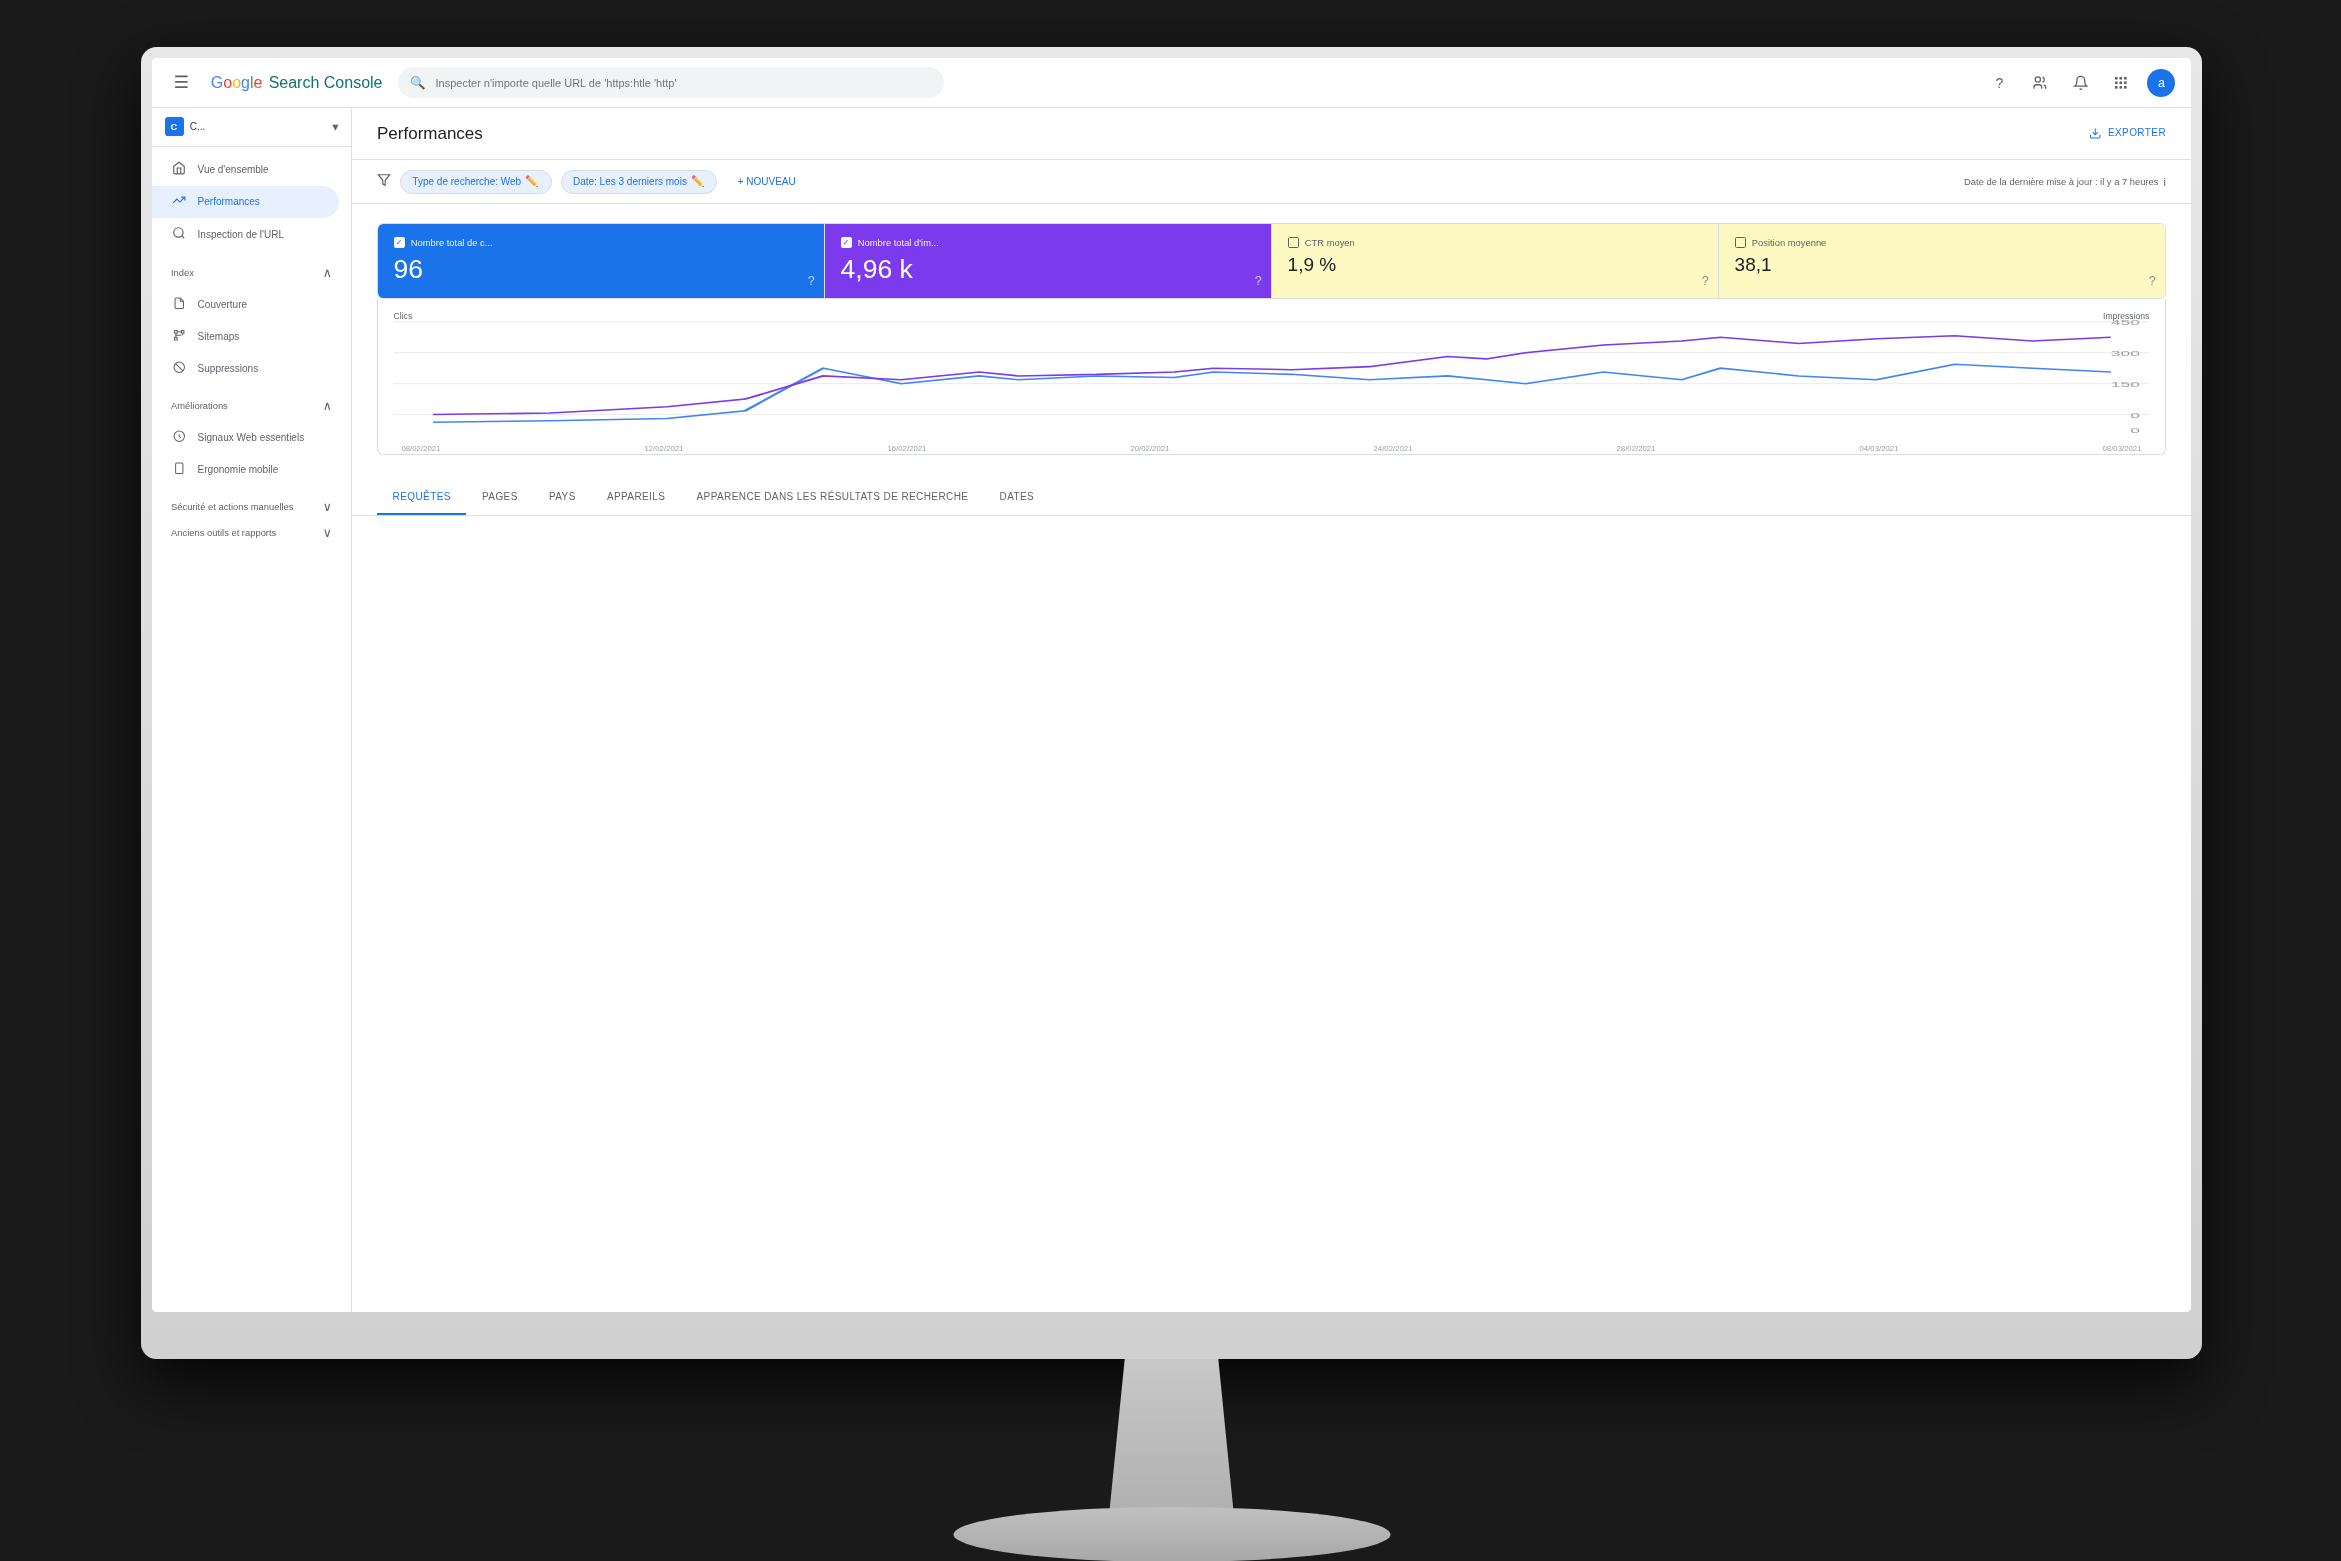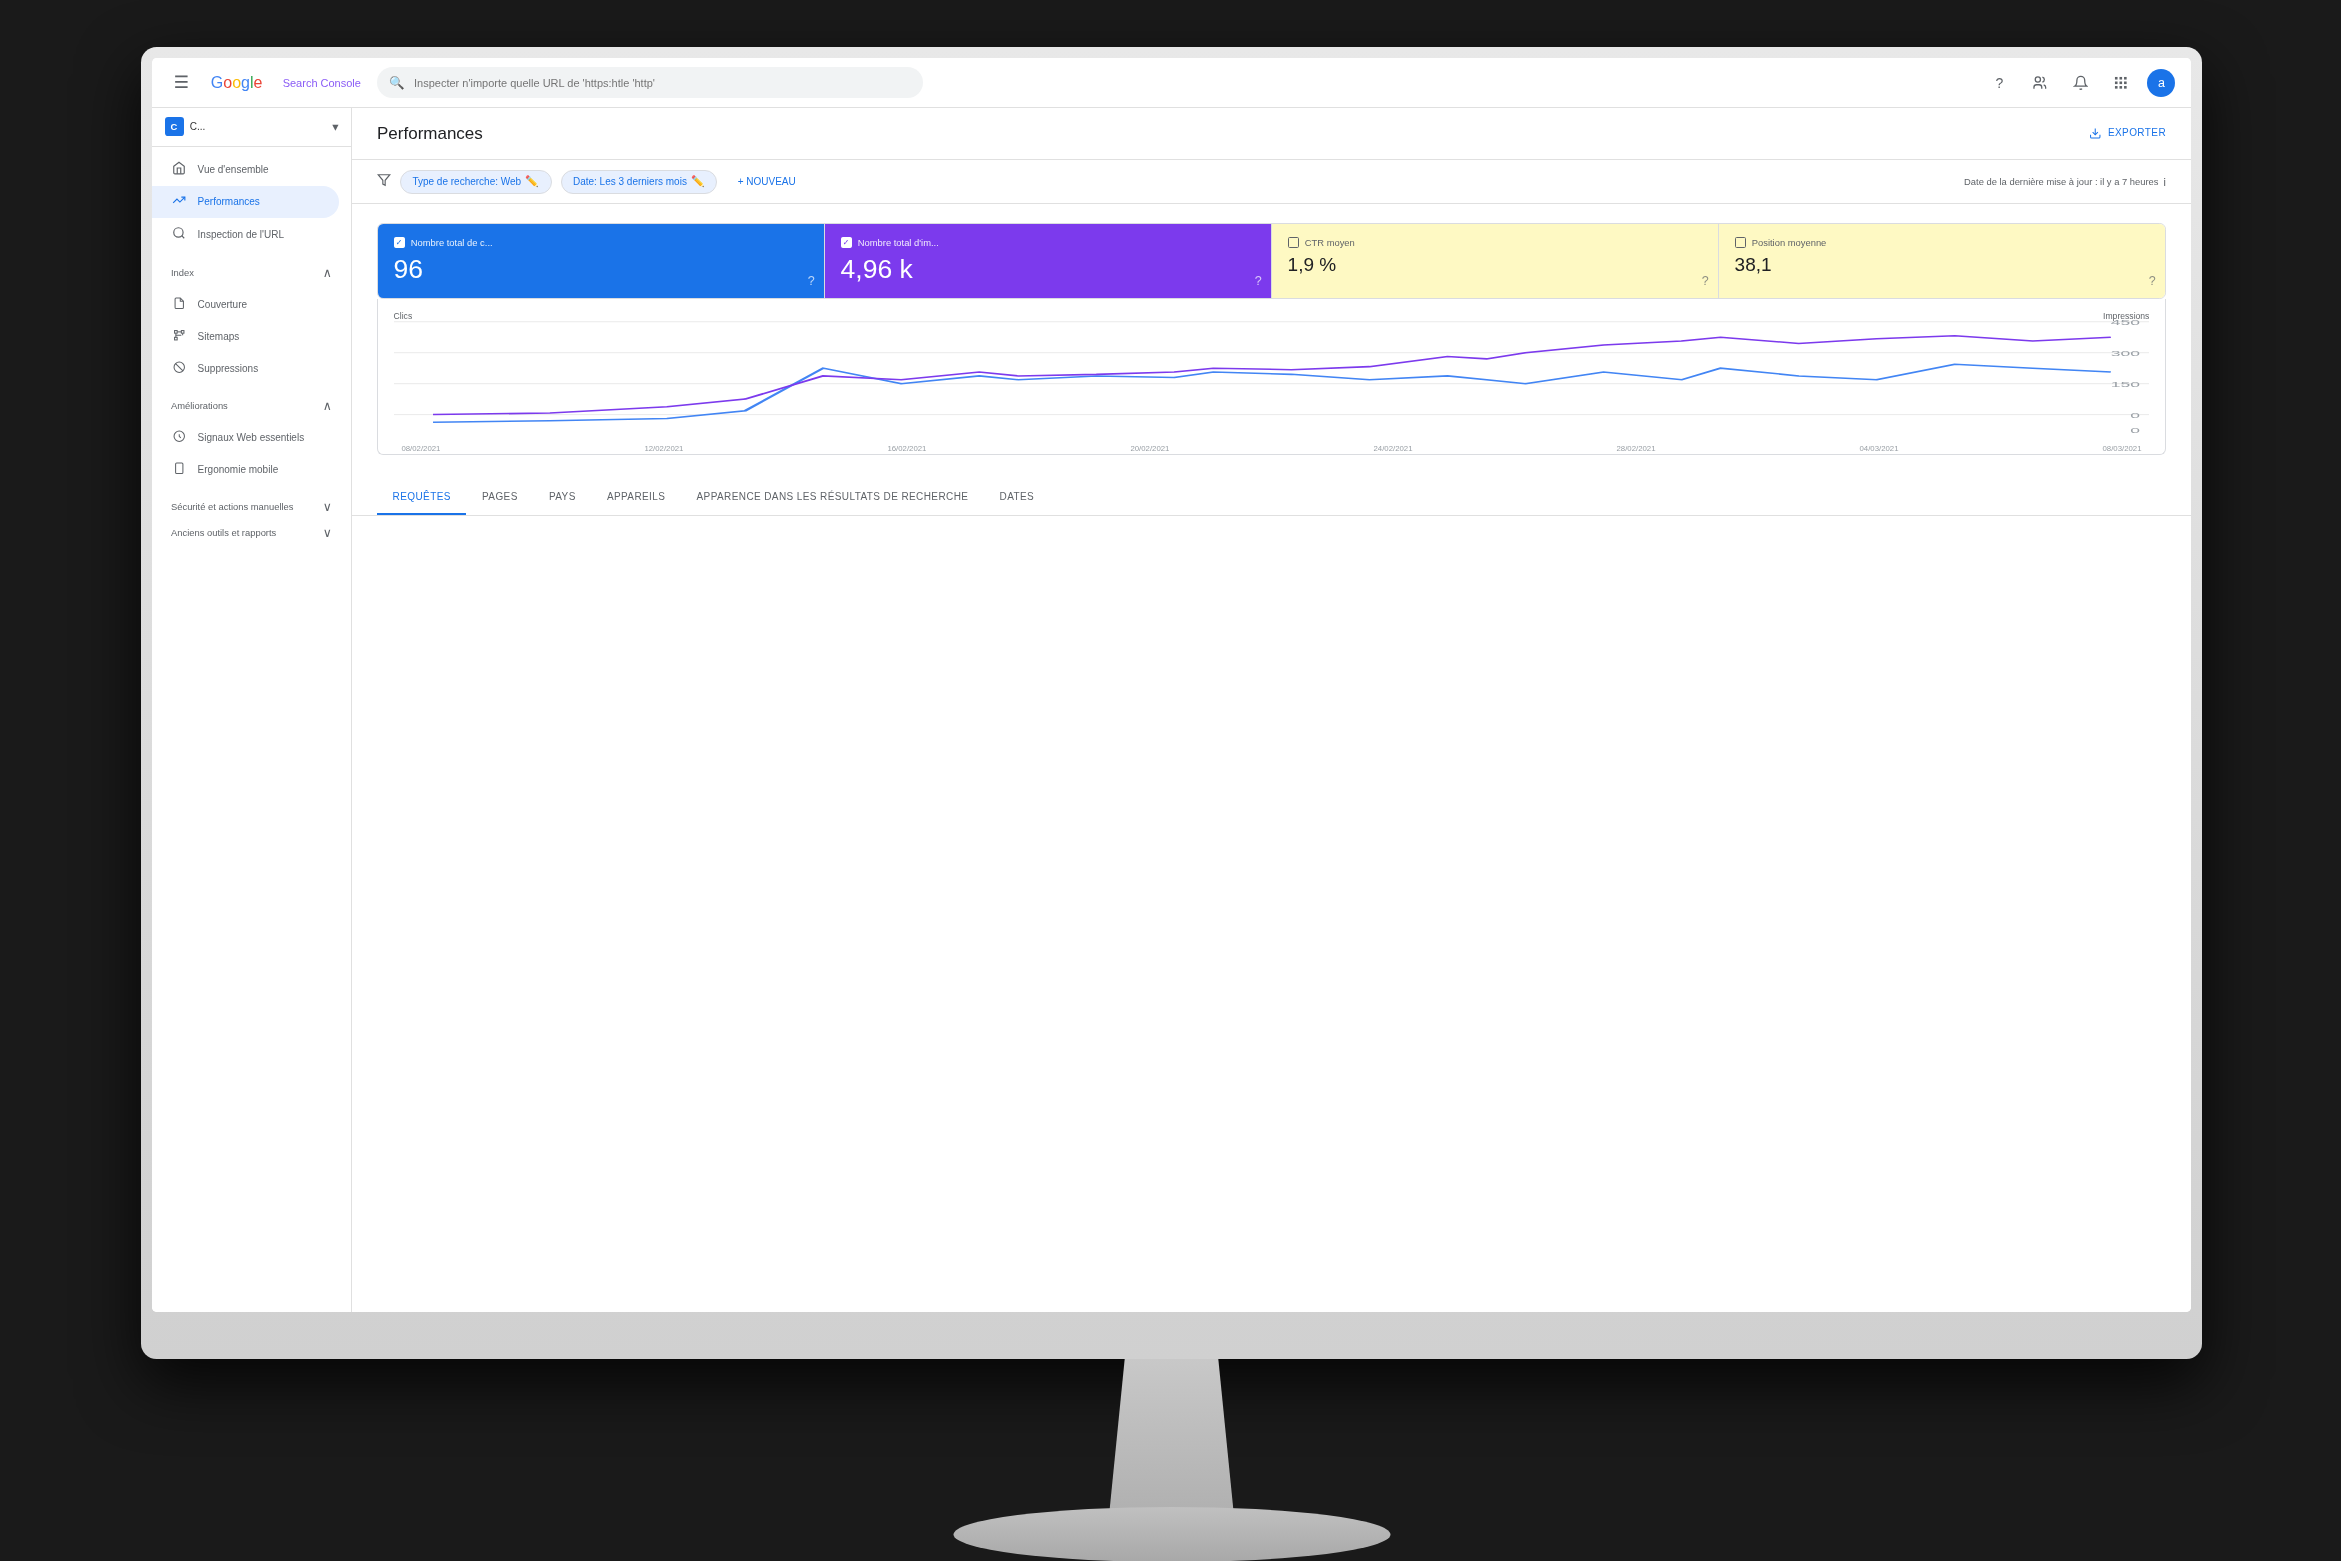--- a/index.html
+++ b/index.html
@@ -100,21 +100,21 @@
     .logo-google {
       font-family: Arial, sans-serif;
       font-size: 16px;
     }
     .logo-g { color: #4285f4; }
     .logo-o1 { color: #ea4335; }
     .logo-o2 { color: #fbbc05; }
     .logo-g2 { color: #4285f4; }
     .logo-l { color: #34a853; }
     .logo-e { color: #ea4335; }
-    .logo-sc { color: #8b5cf6; font-size: 11px; margin-left: 14px; }
+    .logo-sc { color: #0f766e; font-size: 16px; }
 
     .search-bar {
       flex: 1;
       max-width: 546px;
       height: 31px;
       background: #f1f3f4;
       border-radius: 19px;
       display: flex;
       align-items: center;
       padding: 0 12.5px;

